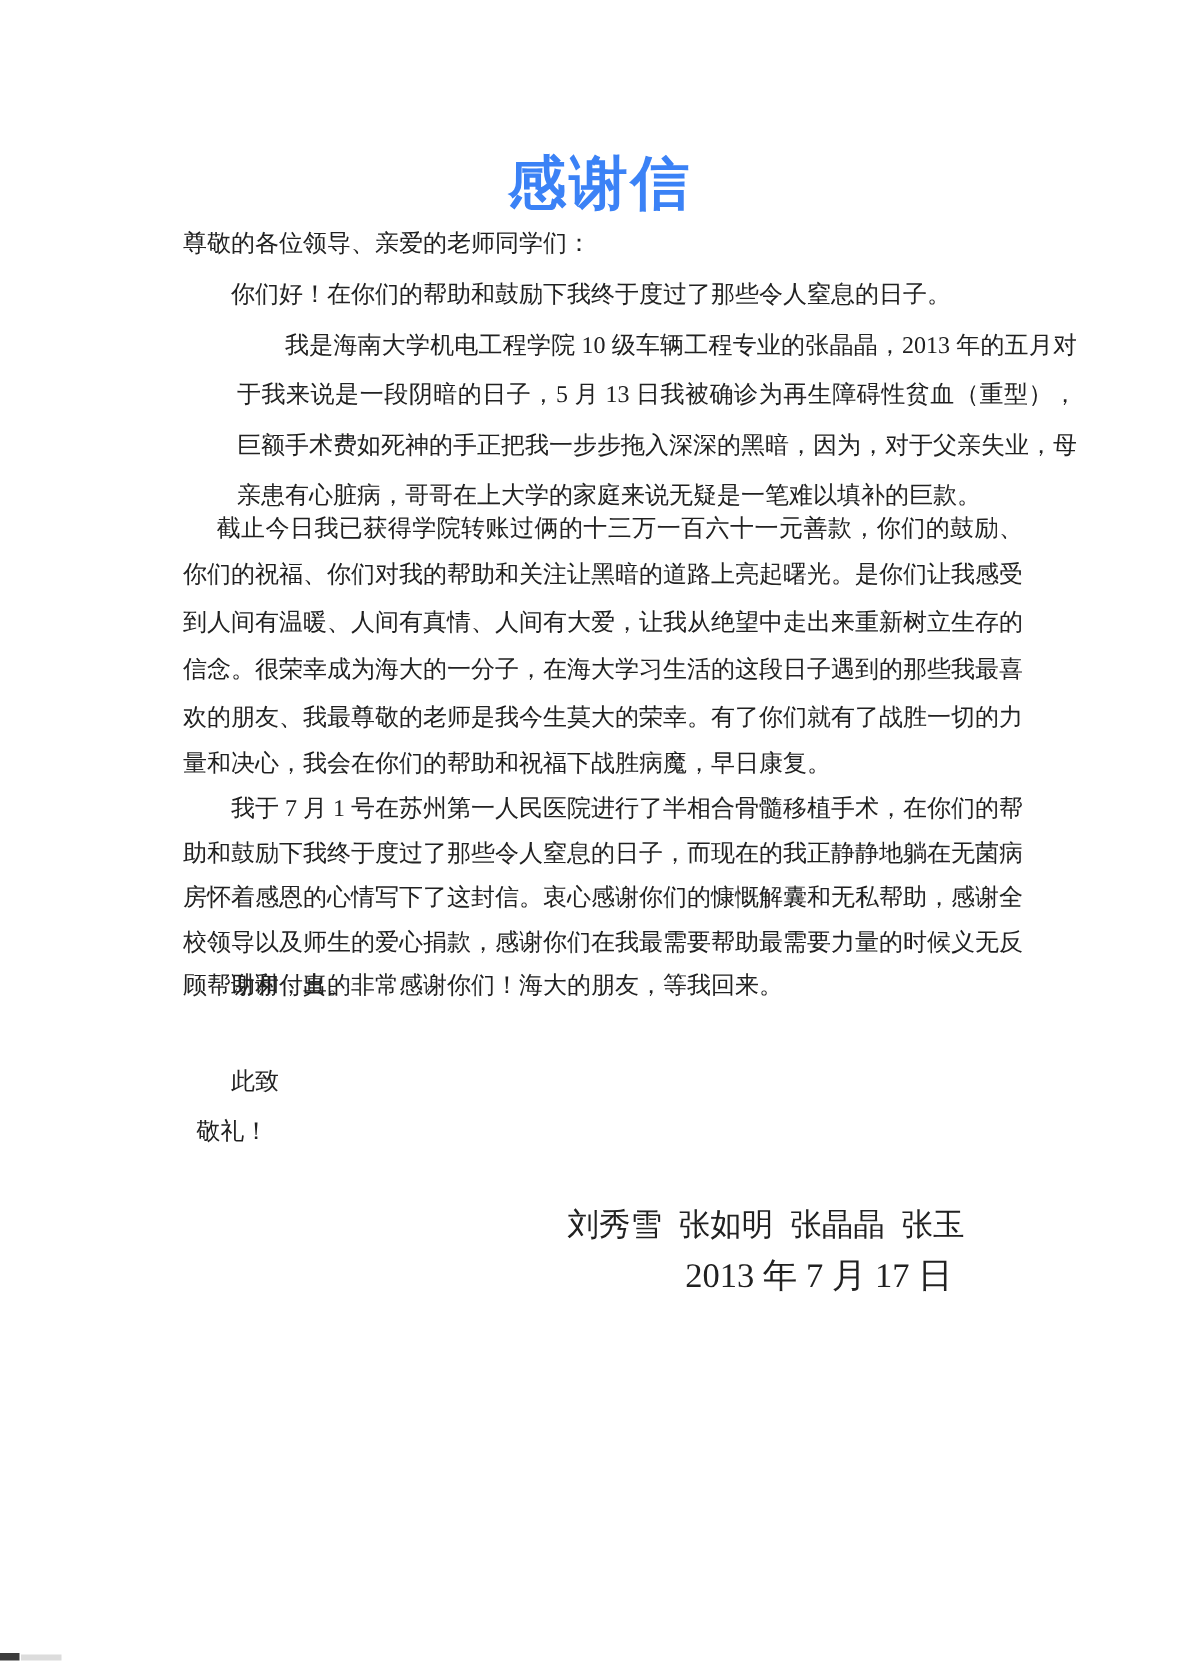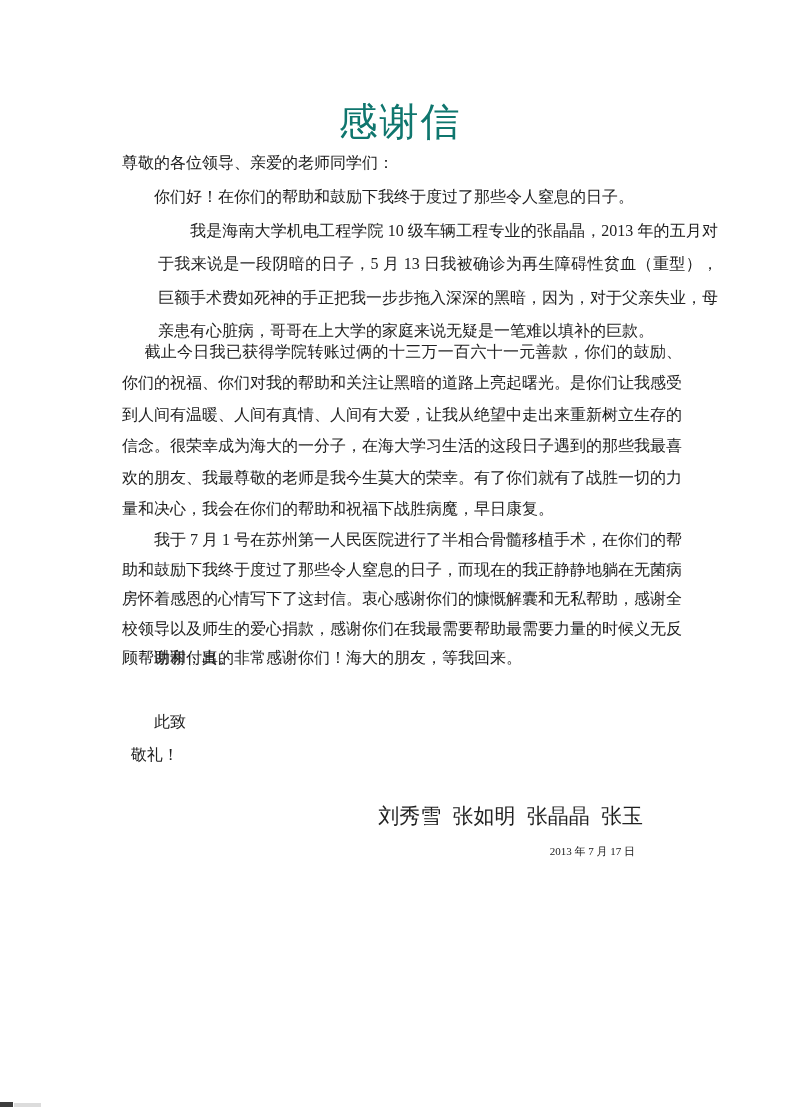--- a/index.html
+++ b/index.html
@@ -16,22 +16,22 @@
     font-family: "Liberation Serif", "DejaVu Serif", serif;
     color: #212121;
   }
   .title {
     position: absolute;
     top: 95px;
     left: 0;
     right: 0;
     text-align: center;
     font-size: 39px;
-    font-weight: 400;
-    color: #0f766e;
+    font-weight: 700;
+    color: #3b82f6;
     letter-spacing: 2px;
   }
   .textcol {
     position: absolute;
     left: 122px;
     width: 560px;
     font-size: 16px;
     line-height: 34px;
   }
   .block {
@@ -56,21 +56,21 @@
     right: 157px;
     font-size: 21px;
     line-height: 32px;
     word-spacing: 6px;
     white-space: nowrap;
   }
   .sig-date {
     position: absolute;
     top: 835px;
     right: 165px;
-    font-size: 11px;
+    font-size: 23px;
     line-height: 32px;
     white-space: nowrap;
   }
   .scan-mark-dark {
     position: absolute;
     left: 0;
     top: 1102px;
     width: 13px;
     height: 5px;
     background: #3d3d3d;

